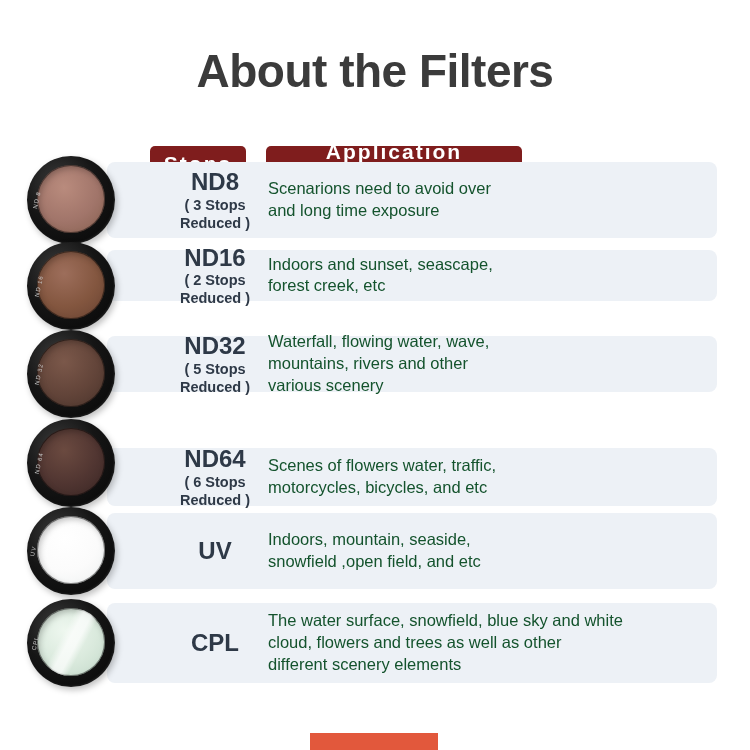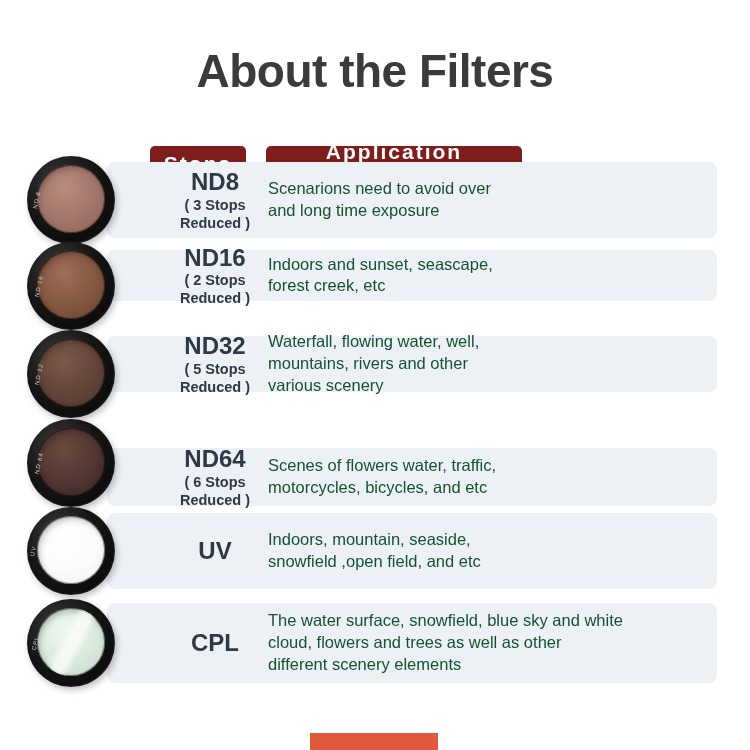--- a/index.html
+++ b/index.html
@@ -81,21 +81,21 @@
     <div class="desc-cell">Indoors and sunset, seascape,
 forest creek, etc</div>
   </div>
 
   <div class="row" style="top:336px;height:56px">
     <div class="stops-cell">
       <div class="stops-name">ND32</div>
       <div class="stops-note">( 5 Stops
 Reduced )</div>
     </div>
-    <div class="desc-cell">Waterfall, flowing water, well,
+    <div class="desc-cell">Waterfall, flowing water, wave,
 mountains, rivers and other
 various scenery</div>
   </div>
 
   <div class="row" style="top:448px;height:58px">
     <div class="stops-cell">
       <div class="stops-name">ND64</div>
       <div class="stops-note">( 6 Stops
 Reduced )</div>
     </div>

